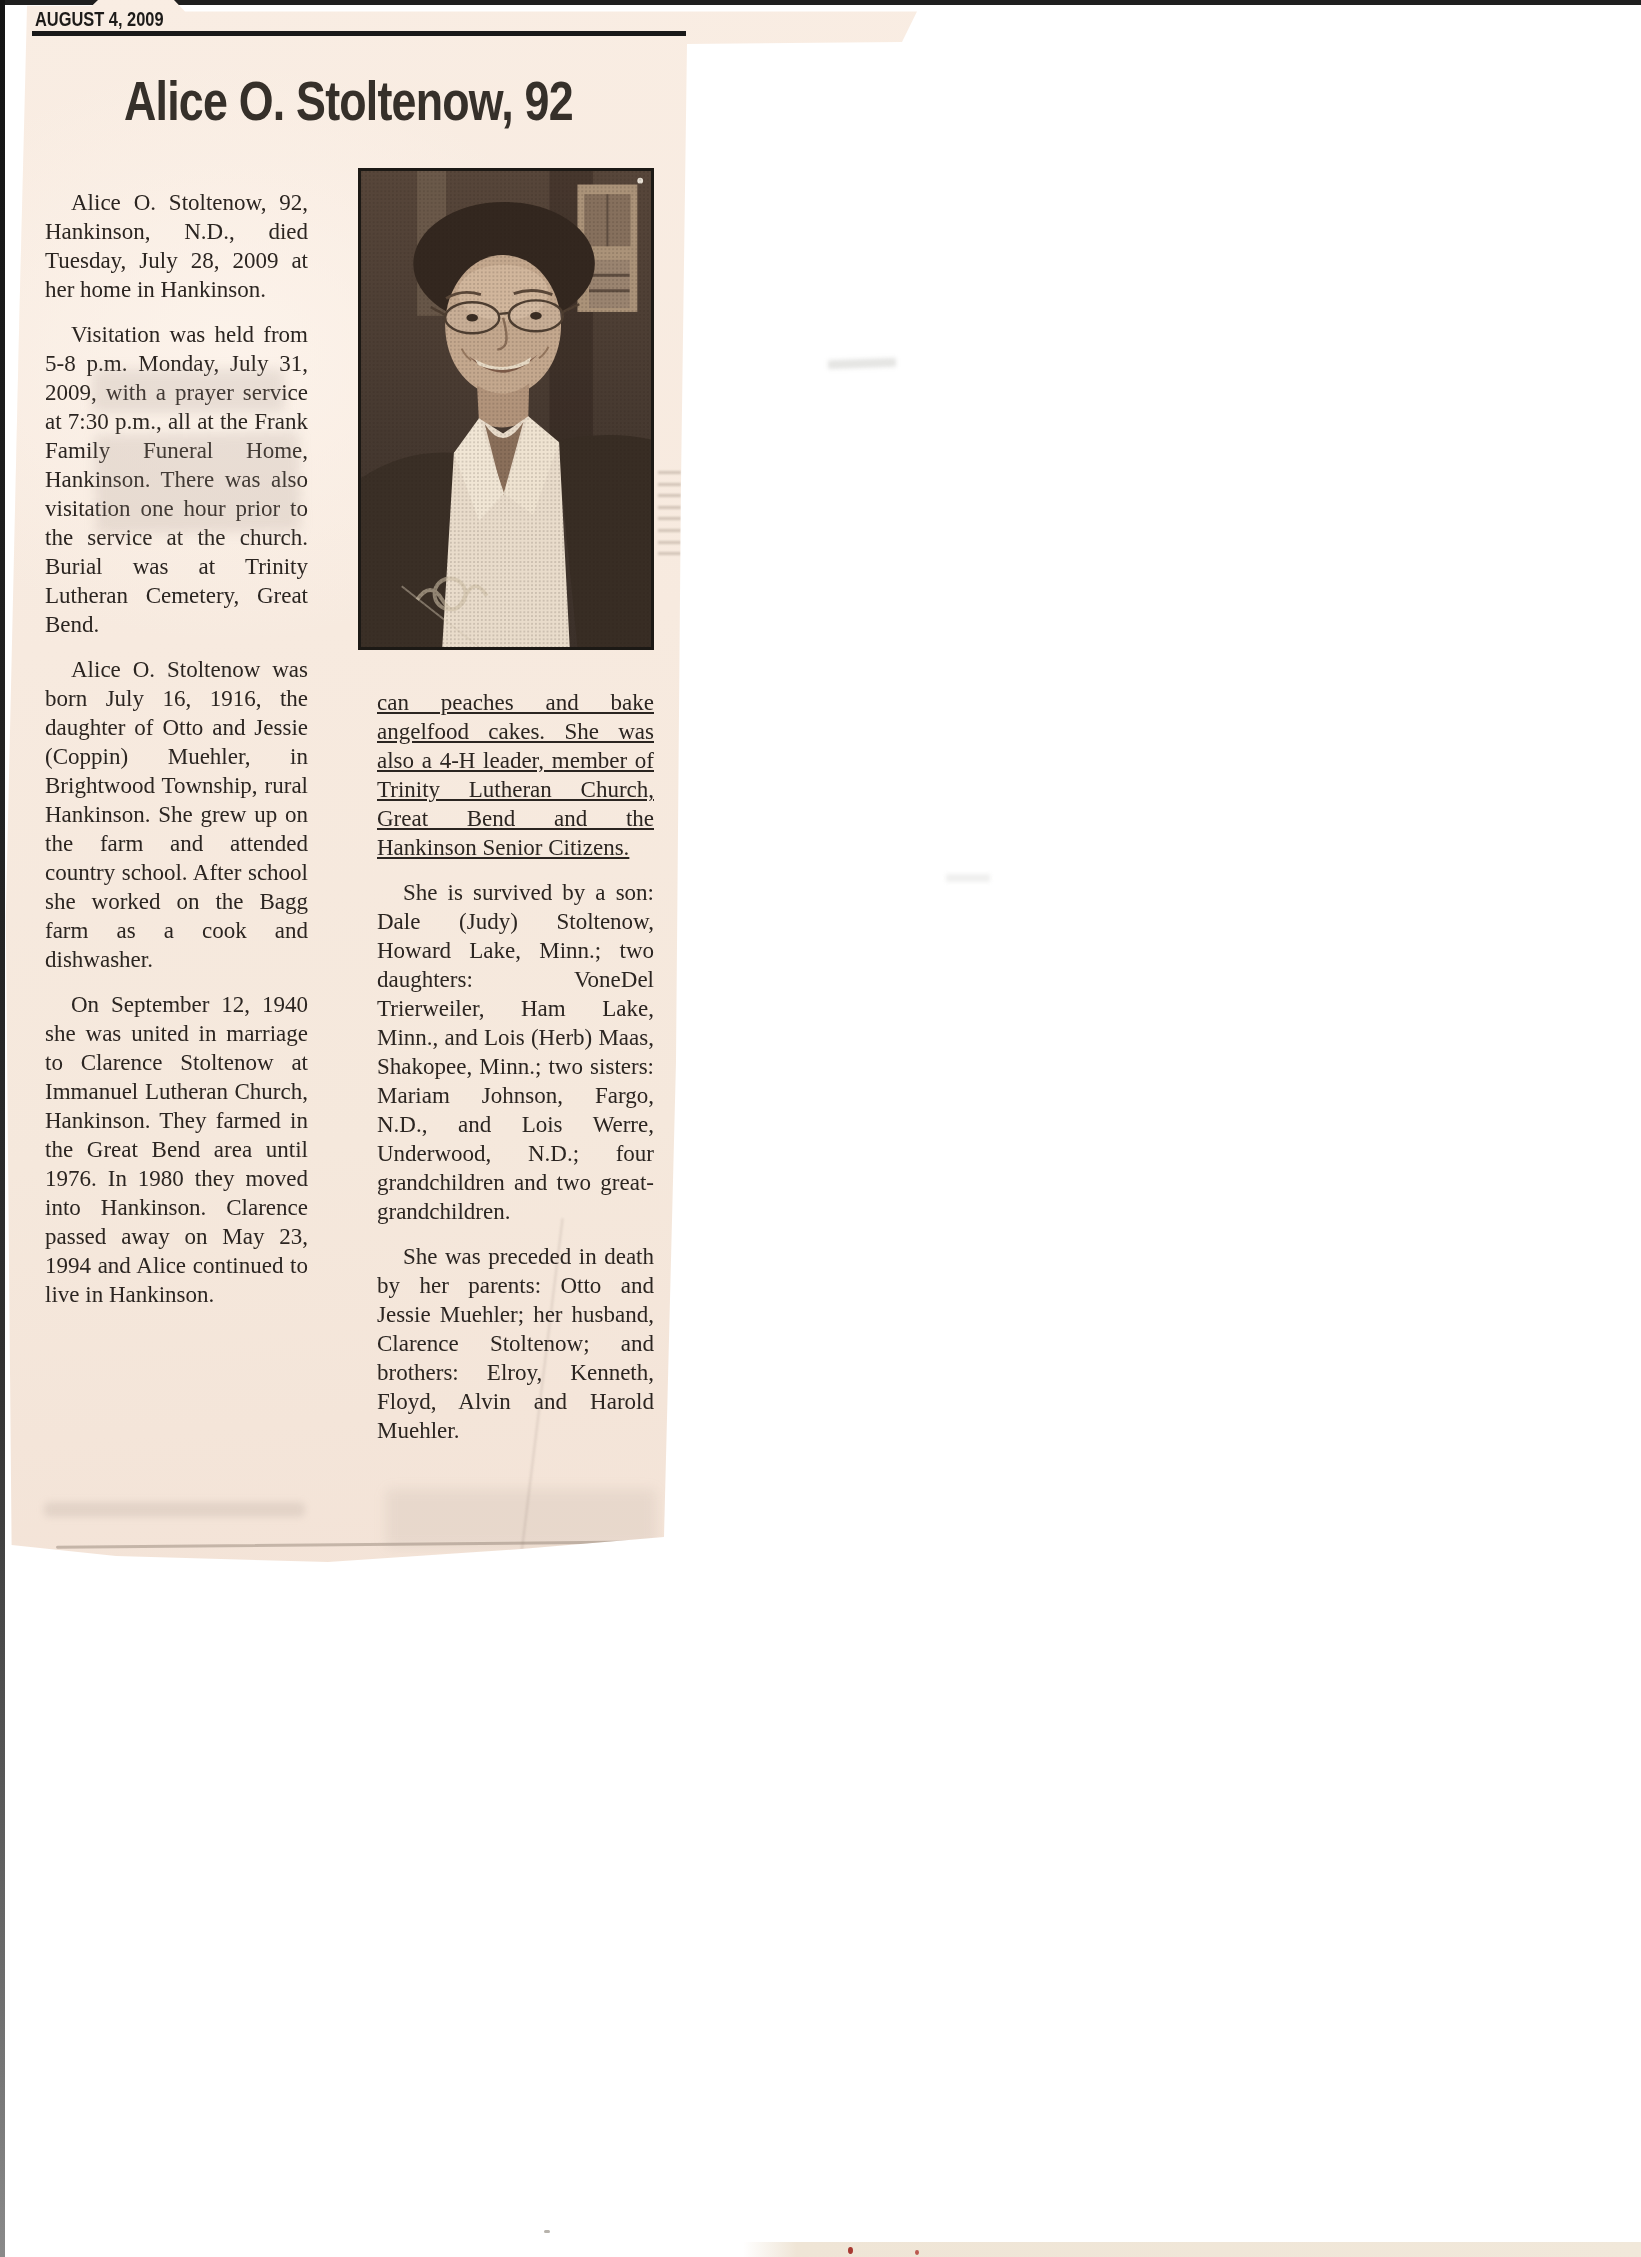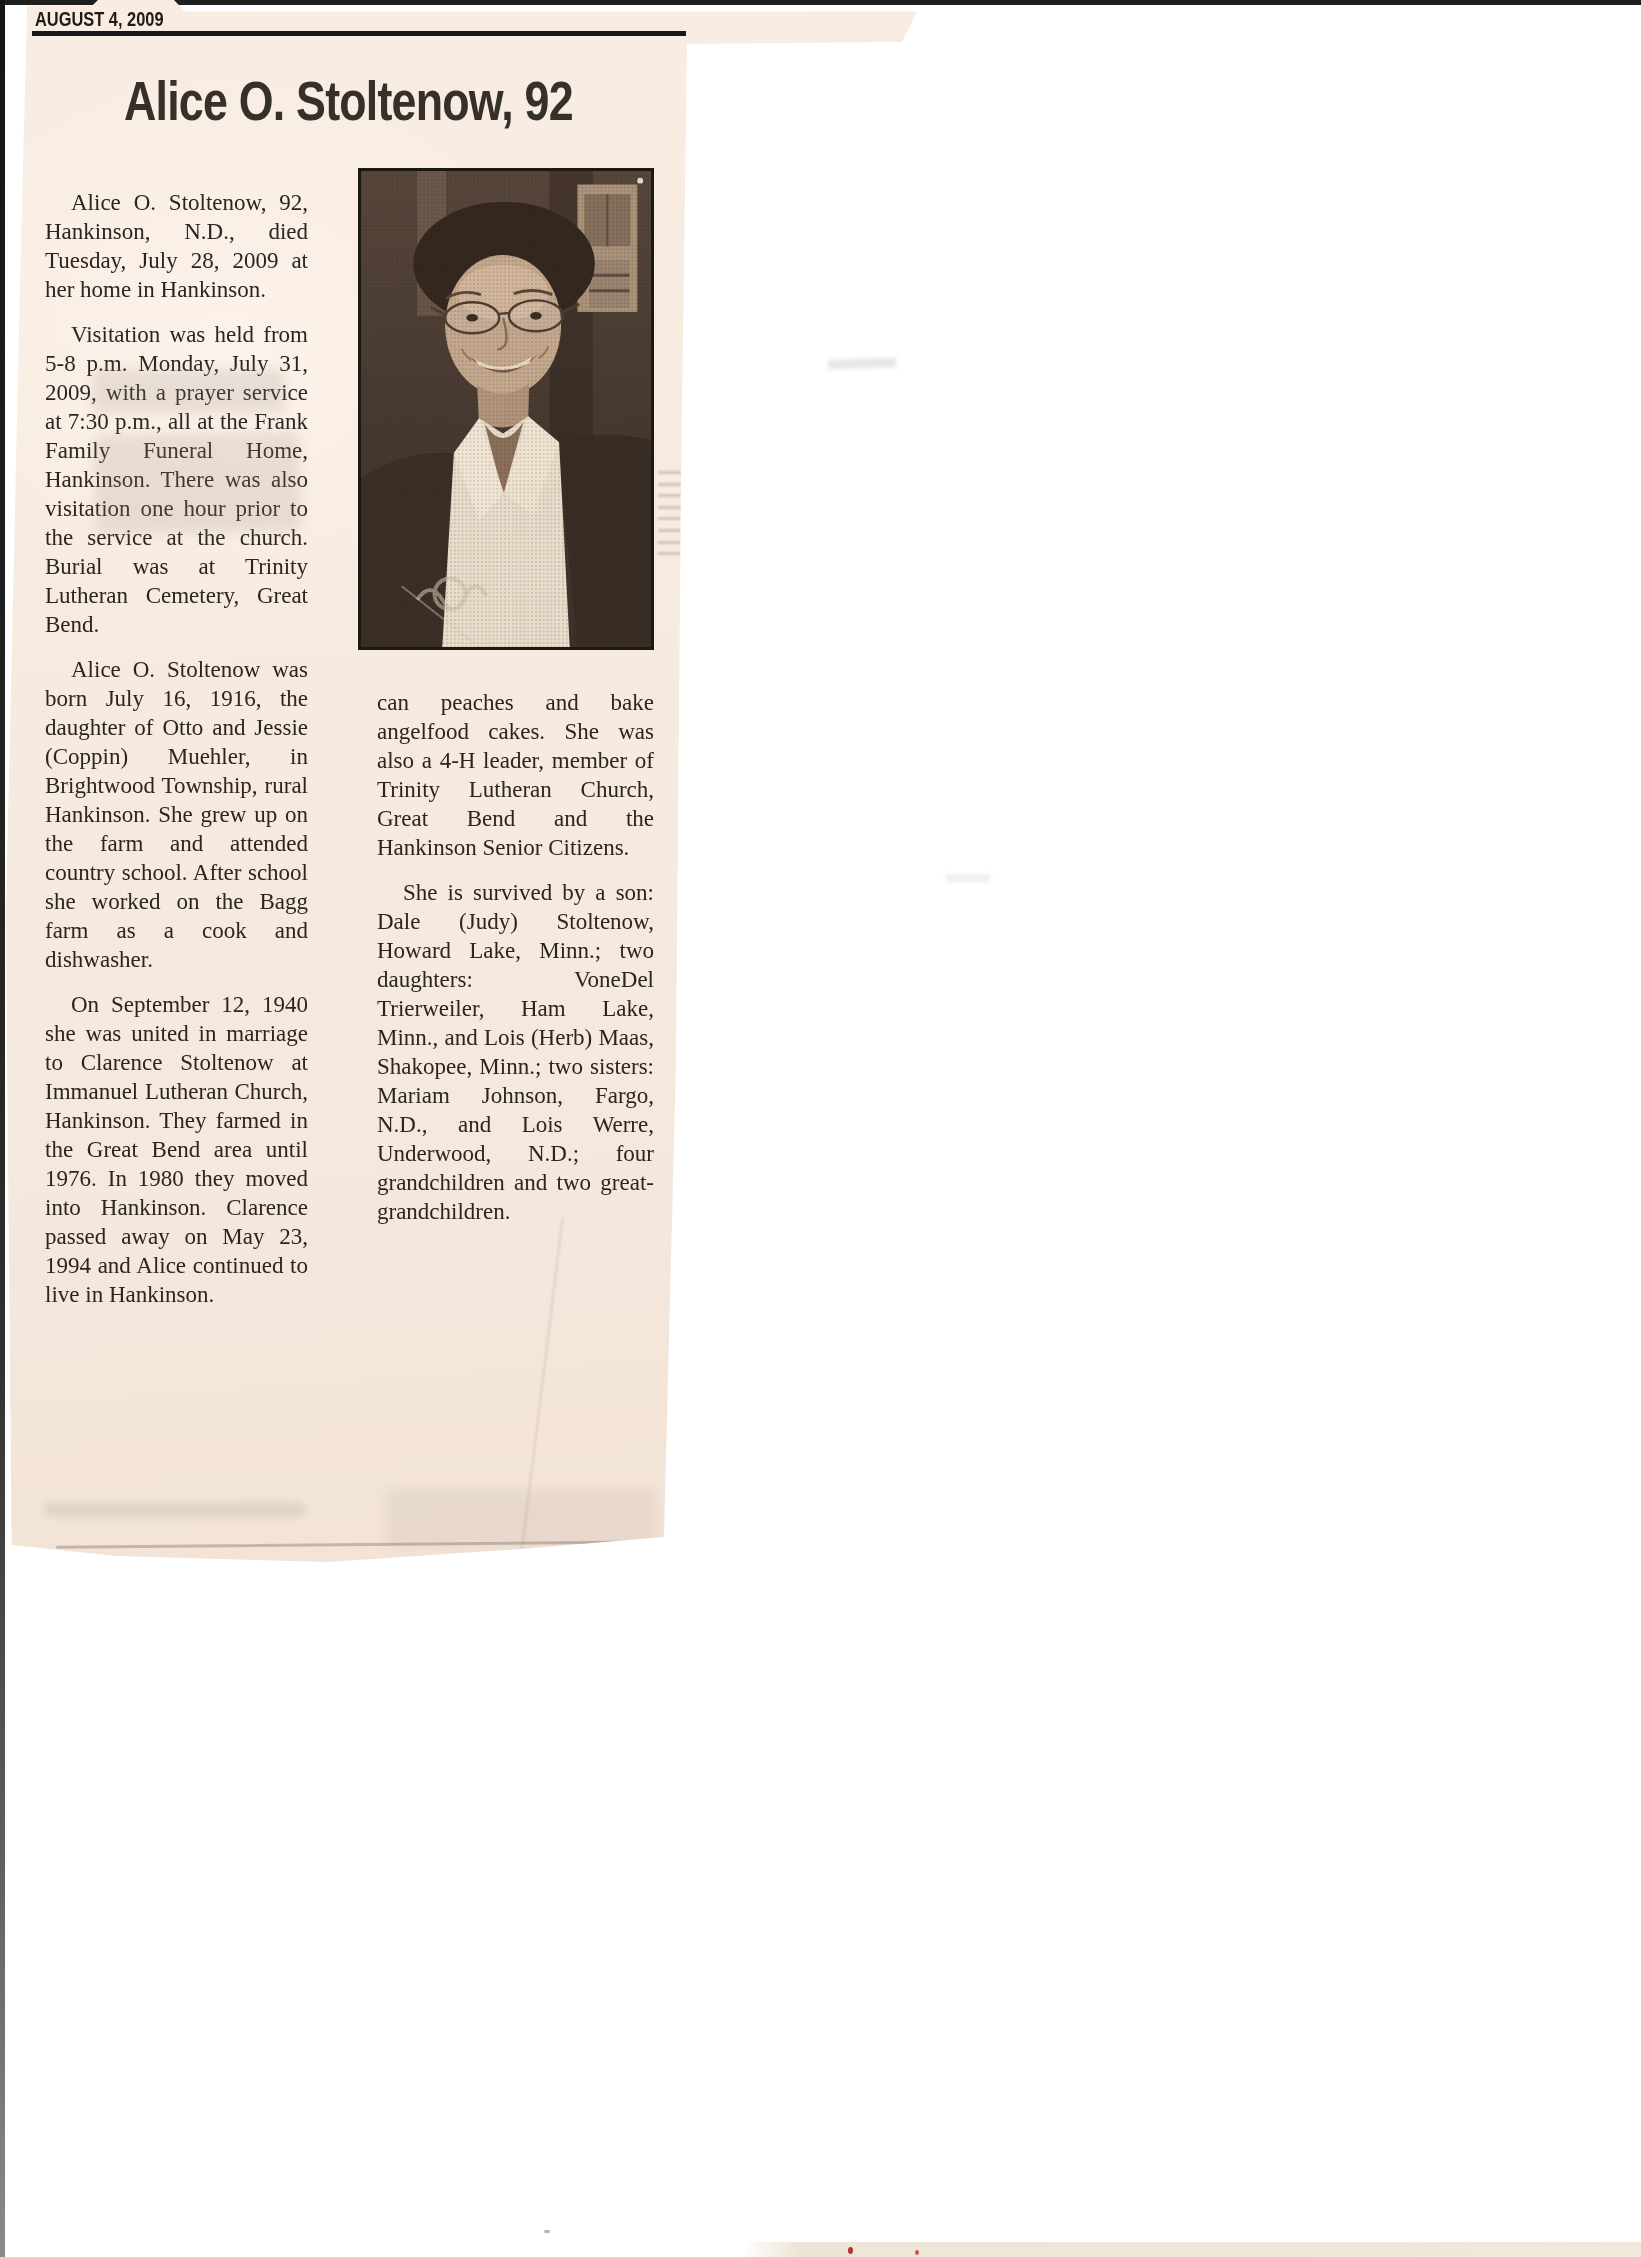--- a/index.html
+++ b/index.html
@@ -28,21 +28,21 @@
     transform:scaleX(0.82);transform-origin:left top;white-space:nowrap;
   }
   .top-rule{position:absolute;left:32px;top:31px;width:654px;height:4.8px;background:#191919;}
   .headline{
     position:absolute;left:124px;top:68px;
     font-family:"Liberation Sans", sans-serif;font-weight:700;font-size:56px;color:#36302a;
     letter-spacing:-1px;transform:scaleX(0.8);transform-origin:left top;white-space:nowrap;
   }
   .col{position:absolute;text-align:justify;color:#2b2521;font-size:23px;line-height:29px;}
   .col p{margin:16px;text-indent:26px;}
-  .col p.cont{text-indent:0;}
+  .col p.cont{text-indent:0;text-decoration:underline;}
   .col1{left:29px;top:172px;width:295px;}
   .col2{left:361px;top:672px;width:309px;}
   .photo-frame{
     position:absolute;left:358px;top:168px;width:290px;height:476px;
     border:3.9px solid #1c1915;background:#483a2f;box-sizing:content-box;
   }
   .photo-frame svg{display:block;}
   
   .ghost{position:absolute;background:rgba(160,146,134,.20);filter:blur(5.8px);border-radius:5.8px;}
   .g1{left:92px;top:369px;width:193px;height:44px;}
@@ -140,20 +140,21 @@
 
   <div class="col col1">
       <p>Alice O. Stoltenow, 92, Hankinson, N.D., died Tuesday, July 28, 2009 at her home in Hankinson.</p>
       <p>Visitation was held from 5-8 p.m. Monday, July 31, 2009, with a prayer service at 7:30 p.m., all at the Frank Family Funeral Home, Hankinson. There was also visitation one hour prior to the service at the church. Burial was at Trinity Lutheran Cemetery, Great Bend.</p>
       <p>Alice O. Stoltenow was born July 16, 1916, the daughter of Otto and Jessie (Coppin) Muehler, in Brightwood Township, rural Hankinson. She grew up on the farm and attended country school. After school she worked on the Bagg farm as a cook and dishwasher.</p>
       <p>On September 12, 1940 she was united in marriage to Clarence Stoltenow at Immanuel Lutheran Church, Hankinson. They farmed in the Great Bend area until 1976. In 1980 they moved into Hankinson. Clarence passed away on May 23, 1994 and Alice continued to live in Hankinson.</p>
     </div>
   <div class="col col2">
       <p class="cont">can peaches and bake angelfood cakes. She was also a 4-H leader, member of Trinity Lutheran Church, Great Bend and the Hankinson Senior Citizens.</p>
       <p>She is survived by a son: Dale (Judy) Stoltenow, Howard Lake, Minn.; two daughters: VoneDel Trierweiler, Ham Lake, Minn., and Lois (Herb) Maas, Shakopee, Minn.; two sisters: Mariam Johnson, Fargo, N.D., and Lois Werre, Underwood, N.D.; four grandchildren and two great-grandchildren.</p>
+      <p>She was preceded in death by her parents: Otto and Jessie Muehler; her husband, Clarence Stoltenow; and brothers: Elroy, Kenneth, Floyd, Alvin and Harold Muehler.</p>
     </div>
 
   <div class="ghost g1"></div>
   <div class="ghost g2"></div>
   <div class="ghost g3"></div>
   <div class="ghost g4"></div>
   <div class="ghost g5"></div>
   <div class="crease"></div>
   <div class="edge-shadow"></div>
 </div>

